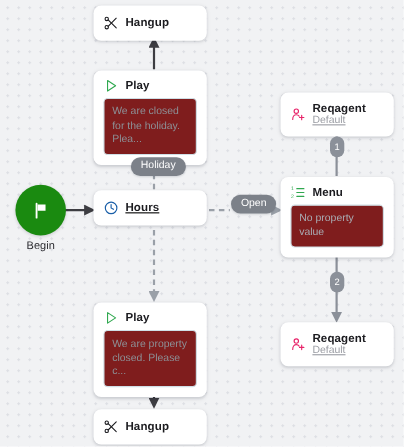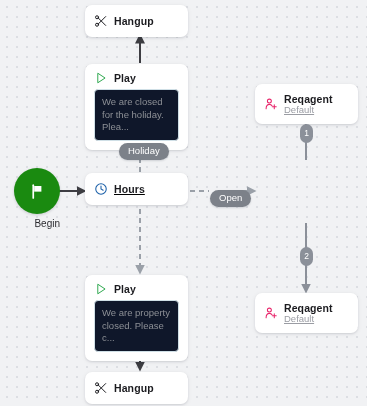--- a/index.html
+++ b/index.html
@@ -50,21 +50,21 @@
     white-space: nowrap;
     text-decoration: underline;
   }
   .titlewrap { display: flex; flex-direction: column; justify-content: flex-start; }
 
   
   .prop-box {
     margin: 0 9px 9px 9px;
     border: 1px solid #cfdfe6;
     border-radius: 4px;
-    background: #0f172a;
+    background: #7f1d1d;
     padding: 6px 7px;
     font-size: 9.5px;
     line-height: 12.5px;
     color: #8d9096;
   }
   .prop-box.tall { min-height: 38px; }
   .prop-box.empty { color: #a9acb3; min-height: 36px; display: flex; align-items: center; }
 
   
   #begin-node {
@@ -77,21 +77,21 @@
     width: 46px; height: 46px;
     border-radius: 50%;
     background: #1a8a10;
     display: flex; align-items: center; justify-content: center;
     box-shadow: 0 1px 3px rgba(16,24,40,.18);
   }
   .begin-label {
     margin-top: 4px;
     font-size: 10px;
     color: #2b2b30;
-    text-align: right;
+    text-align: center;
   }
 
   
   .pill {
     position: absolute;
     z-index: 7;
     background: #7c8189;
     color: #ffffff;
     font-size: 9.5px;
     border-radius: 9px;
@@ -234,37 +234,54 @@
         <path d="M3.6 20 C3.6 15 6.2 12.6 9.2 12.6 C11 12.6 12.6 13.4 13.6 14.8" fill="none" stroke="#e8246a" stroke-width="1.8" stroke-linecap="round"></path>
         <path d="M17.6 13.4 L17.6 20.2 M14.2 16.8 L21 16.8" stroke="#e8246a" stroke-width="1.8" stroke-linecap="round"></path>
       </svg>
       <div class="titlewrap">
         <span class="node-title">Reqagent</span>
         <span class="node-sub">Default</span>
       </div>
     </div>
   </div>
 
+  <div class="node" style="left:255px; top:161px; width:103px;">
+    <div class="node-head">
+      <svg class="node-icon" viewBox="0 0 24 24">
+        <g stroke="#2fa84f" stroke-width="1.9" stroke-linecap="round">
+          <line x1="10" y1="6" x2="21" y2="6"></line>
+          <line x1="10" y1="12" x2="21" y2="12"></line>
+          <line x1="10" y1="18" x2="21" y2="18"></line>
+        </g>
+        <text x="1" y="8.4" font-size="8" fill="#2fa84f" font-family="Liberation Sans, sans-serif">1</text>
+        <text x="1" y="20.4" font-size="8" fill="#2fa84f" font-family="Liberation Sans, sans-serif">2</text>
+      </svg>
+      <div class="titlewrap">
+        <span class="node-title">Menu</span>
+      </div>
+    </div>
+    <div class="prop-box empty">No property value</div>
+  </div>
 
   <div class="node simple" style="left:255px; top:293px; width:103px;">
     <div class="node-head">
       <svg class="node-icon" viewBox="0 0 24 24">
         <circle cx="9.2" cy="7" r="3.4" fill="none" stroke="#e8246a" stroke-width="1.8"></circle>
         <path d="M3.6 20 C3.6 15 6.2 12.6 9.2 12.6 C11 12.6 12.6 13.4 13.6 14.8" fill="none" stroke="#e8246a" stroke-width="1.8" stroke-linecap="round"></path>
         <path d="M17.6 13.4 L17.6 20.2 M14.2 16.8 L21 16.8" stroke="#e8246a" stroke-width="1.8" stroke-linecap="round"></path>
       </svg>
       <div class="titlewrap">
         <span class="node-title">Reqagent</span>
         <span class="node-sub">Default</span>
       </div>
     </div>
   </div>
 
   <div class="pill" style="left:119px; top:143px;">Holiday</div>
 
 
-  <div class="pill" style="left:210px; top:190px;">Open</div>
+  <div class="pill" style="left:210px; top:177px;">Open</div>
 
   <div class="badge" style="left:300px; top:124px;">1</div>
 
   <div class="badge" style="left:300px; top:247px;">2</div>
 
 </div>
 
 </body></html>

